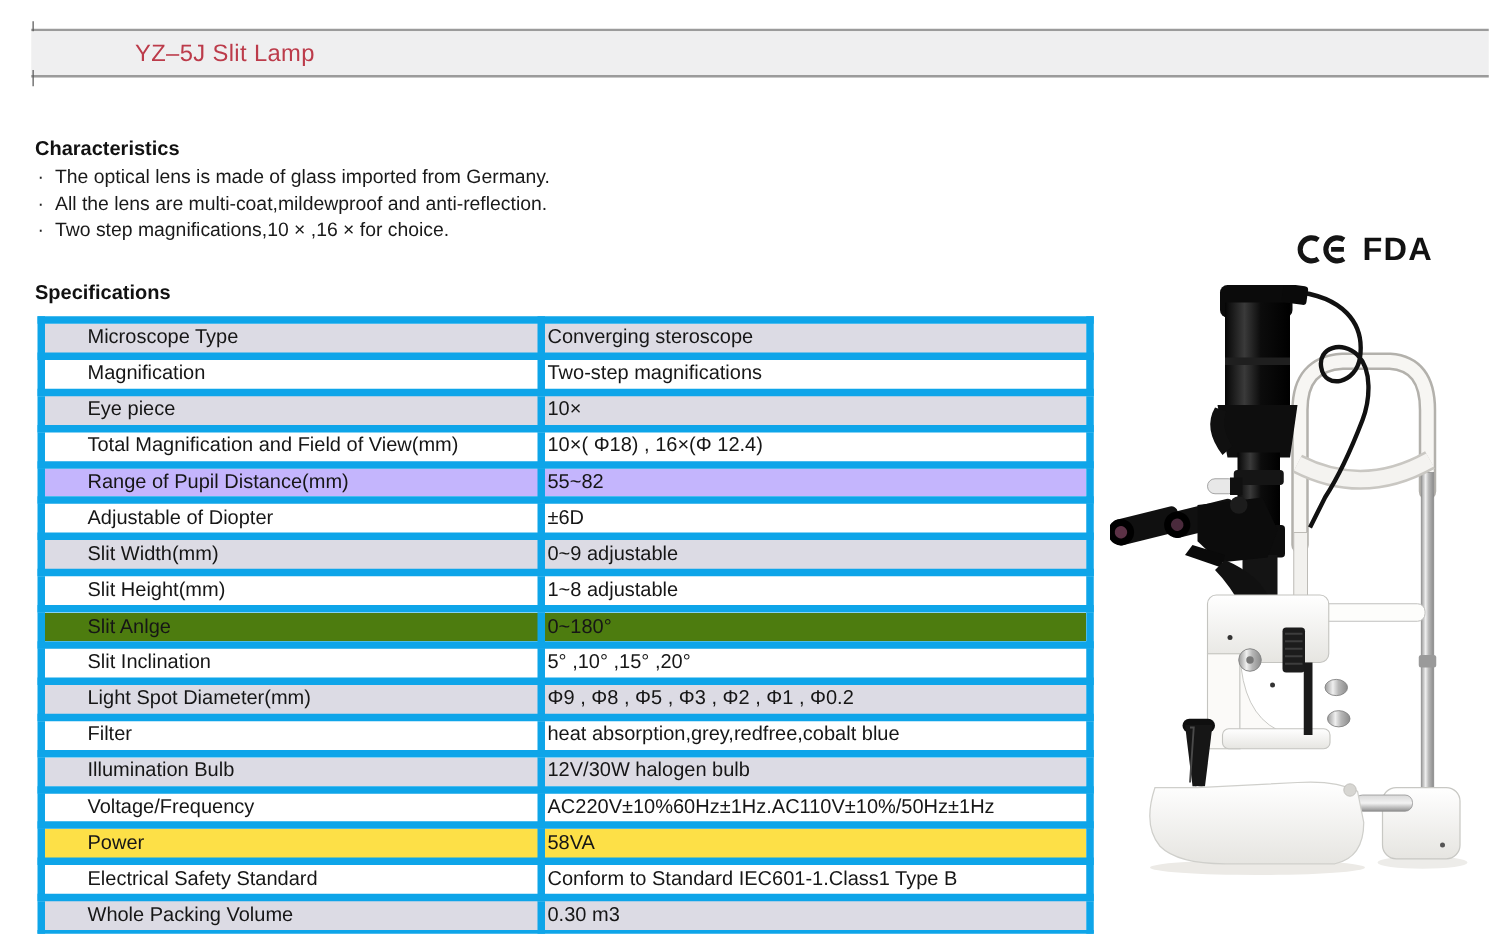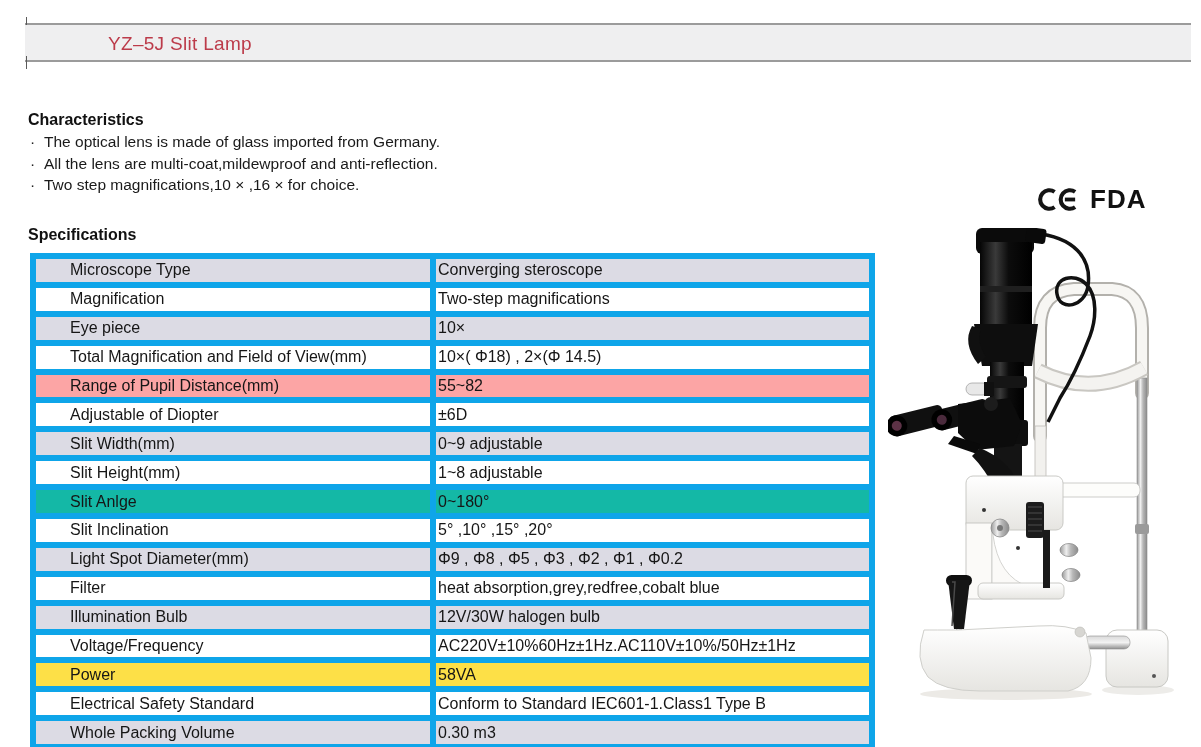--- a/index.html
+++ b/index.html
@@ -84,39 +84,39 @@
       <tr>
         <td class="label">Magnification</td>
         <td class="value">Two-step magnifications</td>
       </tr>
       <tr class="alt" style="background: rgb(220, 219, 228);">
         <td class="label">Eye piece</td>
         <td class="value">10×</td>
       </tr>
       <tr>
         <td class="label">Total Magnification and Field of View(mm)</td>
-        <td class="value">10×( Φ18) , 2×(Φ 14.5)</td>
-      </tr>
-      <tr class="alt" style="background: #fca5a5;">
+        <td class="value">10×( Φ18) , 16×(Φ 12.4)</td>
+      </tr>
+      <tr class="alt" style="background: #c4b5fd;">
         <td class="label">Range of Pupil Distance(mm)</td>
         <td class="value">55~82</td>
       </tr>
       <tr>
         <td class="label">Adjustable of Diopter</td>
         <td class="value">±6D</td>
       </tr>
       <tr class="alt" style="background: rgb(220, 219, 228);">
         <td class="label">Slit Width(mm)</td>
         <td class="value">0~9 adjustable</td>
       </tr>
       <tr>
         <td class="label">Slit Height(mm)</td>
         <td class="value">1~8 adjustable</td>
       </tr>
-      <tr class="alt" style="background: #14b8a6;">
+      <tr class="alt" style="background: #4d7c0f;">
         <td class="label">Slit Anlge</td>
         <td class="value">0~180°</td>
       </tr>
       <tr>
         <td class="label">Slit Inclination</td>
         <td class="value">5° ,10° ,15° ,20°</td>
       </tr>
       <tr class="alt" style="background: rgb(220, 219, 228);">
         <td class="label">Light Spot Diameter(mm)</td>
         <td class="value">Φ9 ,  Φ8 , Φ5 , Φ3 ,  Φ2 ,  Φ1 , Φ0.2</td>

